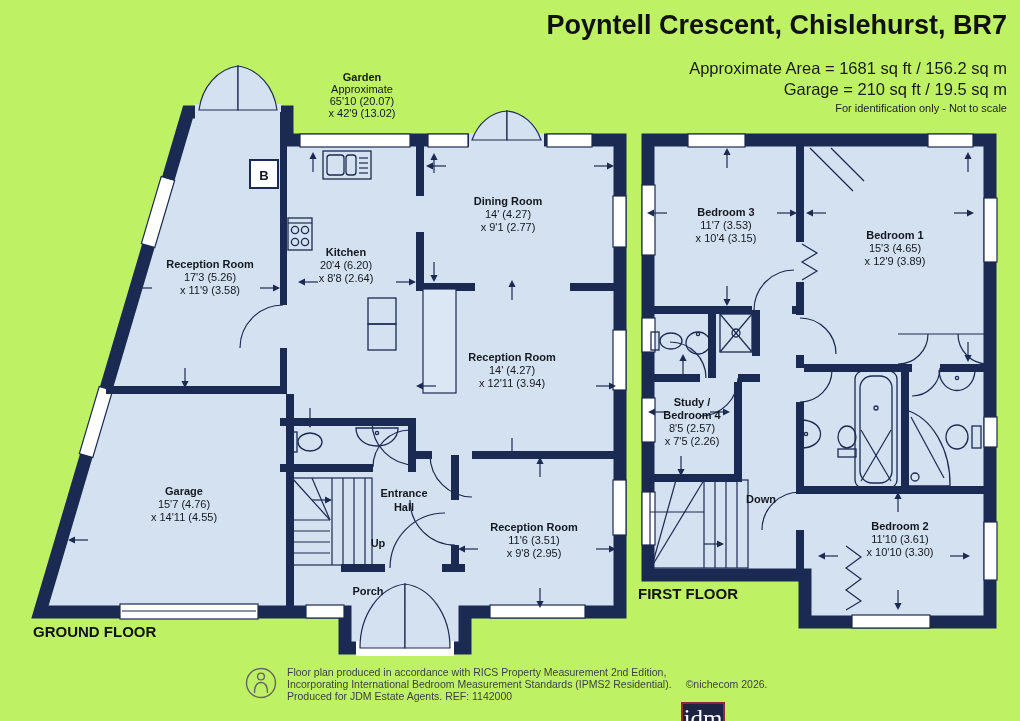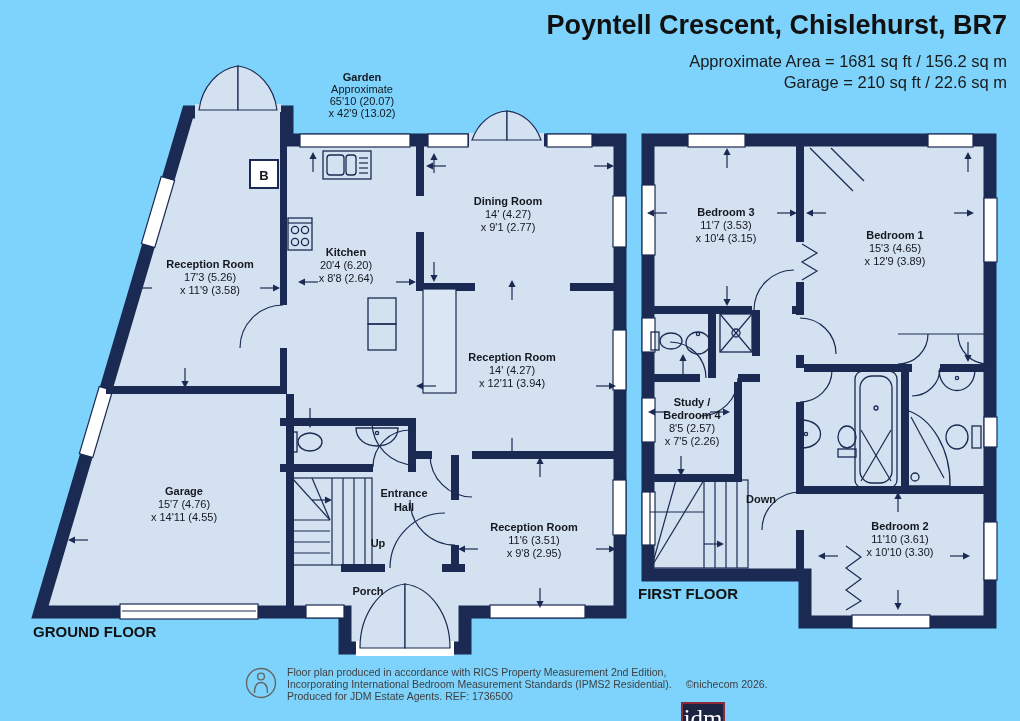--- a/index.html
+++ b/index.html
@@ -1,21 +1,21 @@
 <!DOCTYPE html>
 <html><head>
 <meta charset="utf-8">
 <style>
   html,body{margin:0;padding:0;background:#fff;}
-  #page{position:relative;width:1020px;height:721px;background:#7dd3fc;overflow:hidden;
+  #page{position:relative;width:1020px;height:721px;background:#bef264;overflow:hidden;
         font-family:"Liberation Sans",sans-serif;}
   
   .hdr{position:absolute;top:10px;right:13px;text-align:right;color:#111;}
   .hdr-title{font-size:27px;font-weight:bold;margin:0;line-height:30px;}
-  .hdr-areas{margin-top:11px;font-size:16.5px;line-height:20.5px;color:#1a1a1a;}
+  .hdr-areas{margin-top:18px;font-size:16.5px;line-height:20.5px;color:#1a1a1a;}
   .hdr-note{margin-top:3px;font-size:11px;color:#222;}
   
   .ftr{position:absolute;left:245px;top:663px;display:flex;align-items:center;}
   .ftr-txt{margin-left:9px;font-size:10.5px;line-height:11.8px;color:#3f3f3f;}
   .ftr-copy{margin-left:14px;}
   .logo{position:absolute;left:681px;top:666px;width:44px;height:42px;background:#1c2442;
         border:2px solid #8e2a38;box-sizing:border-box;text-align:center;margin-top:36px;}
   .logo-jdm{color:#fff;font-family:"Liberation Serif",serif;font-size:25px;line-height:25px;margin-top:2px;}
   .logo-sub{color:#c04a52;font-size:4.6px;letter-spacing:1.4px;line-height:6px;}
   
@@ -37,22 +37,23 @@
 </head>
 <body>
 
 <div id="page">
 
   
   <div class="hdr">
     <h1 class="hdr-title">Poyntell Crescent, Chislehurst, BR7</h1>
     <div class="hdr-areas">
       <div>Approximate Area = 1681 sq ft / 156.2 sq m</div>
-      <div>Garage = 210 sq ft / 22.6 sq m</div>
+      <div>Garage = 210 sq ft / 19.5 sq m</div>
     </div>
+    <div class="hdr-note">For identification only - Not to scale</div>
   </div>
 
   
   <svg width="1020" height="721" viewBox="0 0 1020 721">
     <defs>
       <g id="arrow">
         <line class="arr-l" x1="0" y1="0" x2="14" y2="0"></line>
         <path class="arr-h" d="M20,0 l-7,-3.6 v7.2 z"></path>
       </g>
     </defs>
@@ -410,21 +411,21 @@
   
   <div class="ftr">
     <svg width="33" height="44" viewBox="0 0 33 44">
       <circle class="person" cx="16" cy="20" r="14.5"></circle>
       <circle class="person" cx="16" cy="13.5" r="3.4"></circle>
       <path class="person" d="M9.5,30 c0,-7 2.6,-10.5 6.5,-10.5 s6.5,3.5 6.5,10.5"></path>
     </svg>
     <div class="ftr-txt">
       <div>Floor plan produced in accordance with RICS Property Measurement 2nd Edition,</div>
       <div><span>Incorporating International Bedroom Measurement Standards (IPMS2 Residential).</span><span class="ftr-copy">©nichecom 2026.</span></div>
-      <div>Produced for JDM Estate Agents.   REF: 1736500</div>
+      <div>Produced for JDM Estate Agents.   REF: 1142000</div>
     </div>
   </div>
 
   <div class="logo">
     <div class="logo-jdm">jdm</div>
     <div class="logo-sub">ESTATE AGENTS</div>
   </div>
 
 </div>
 

